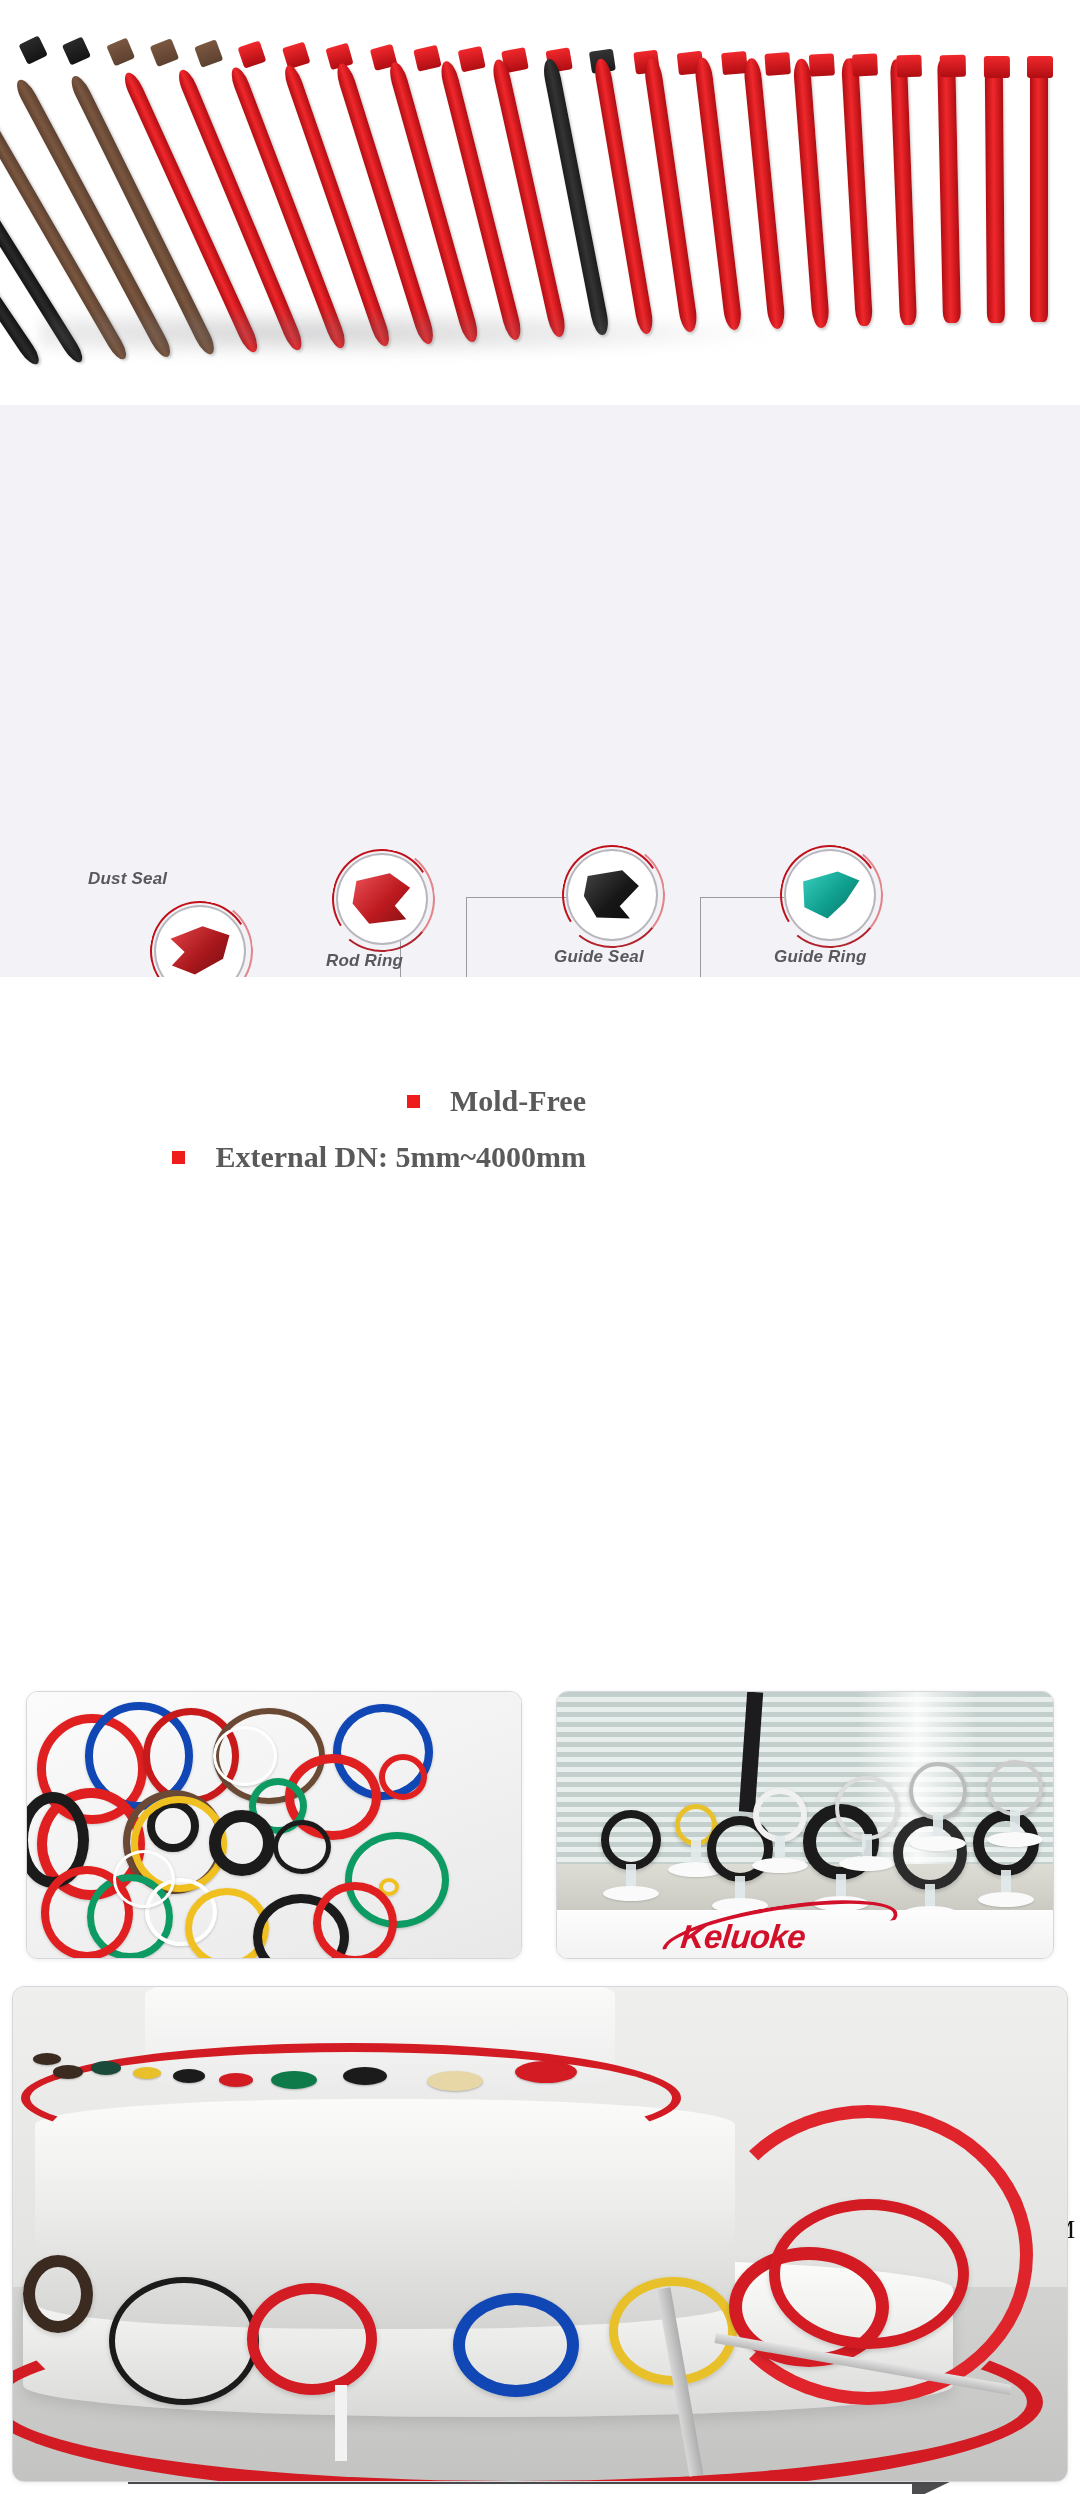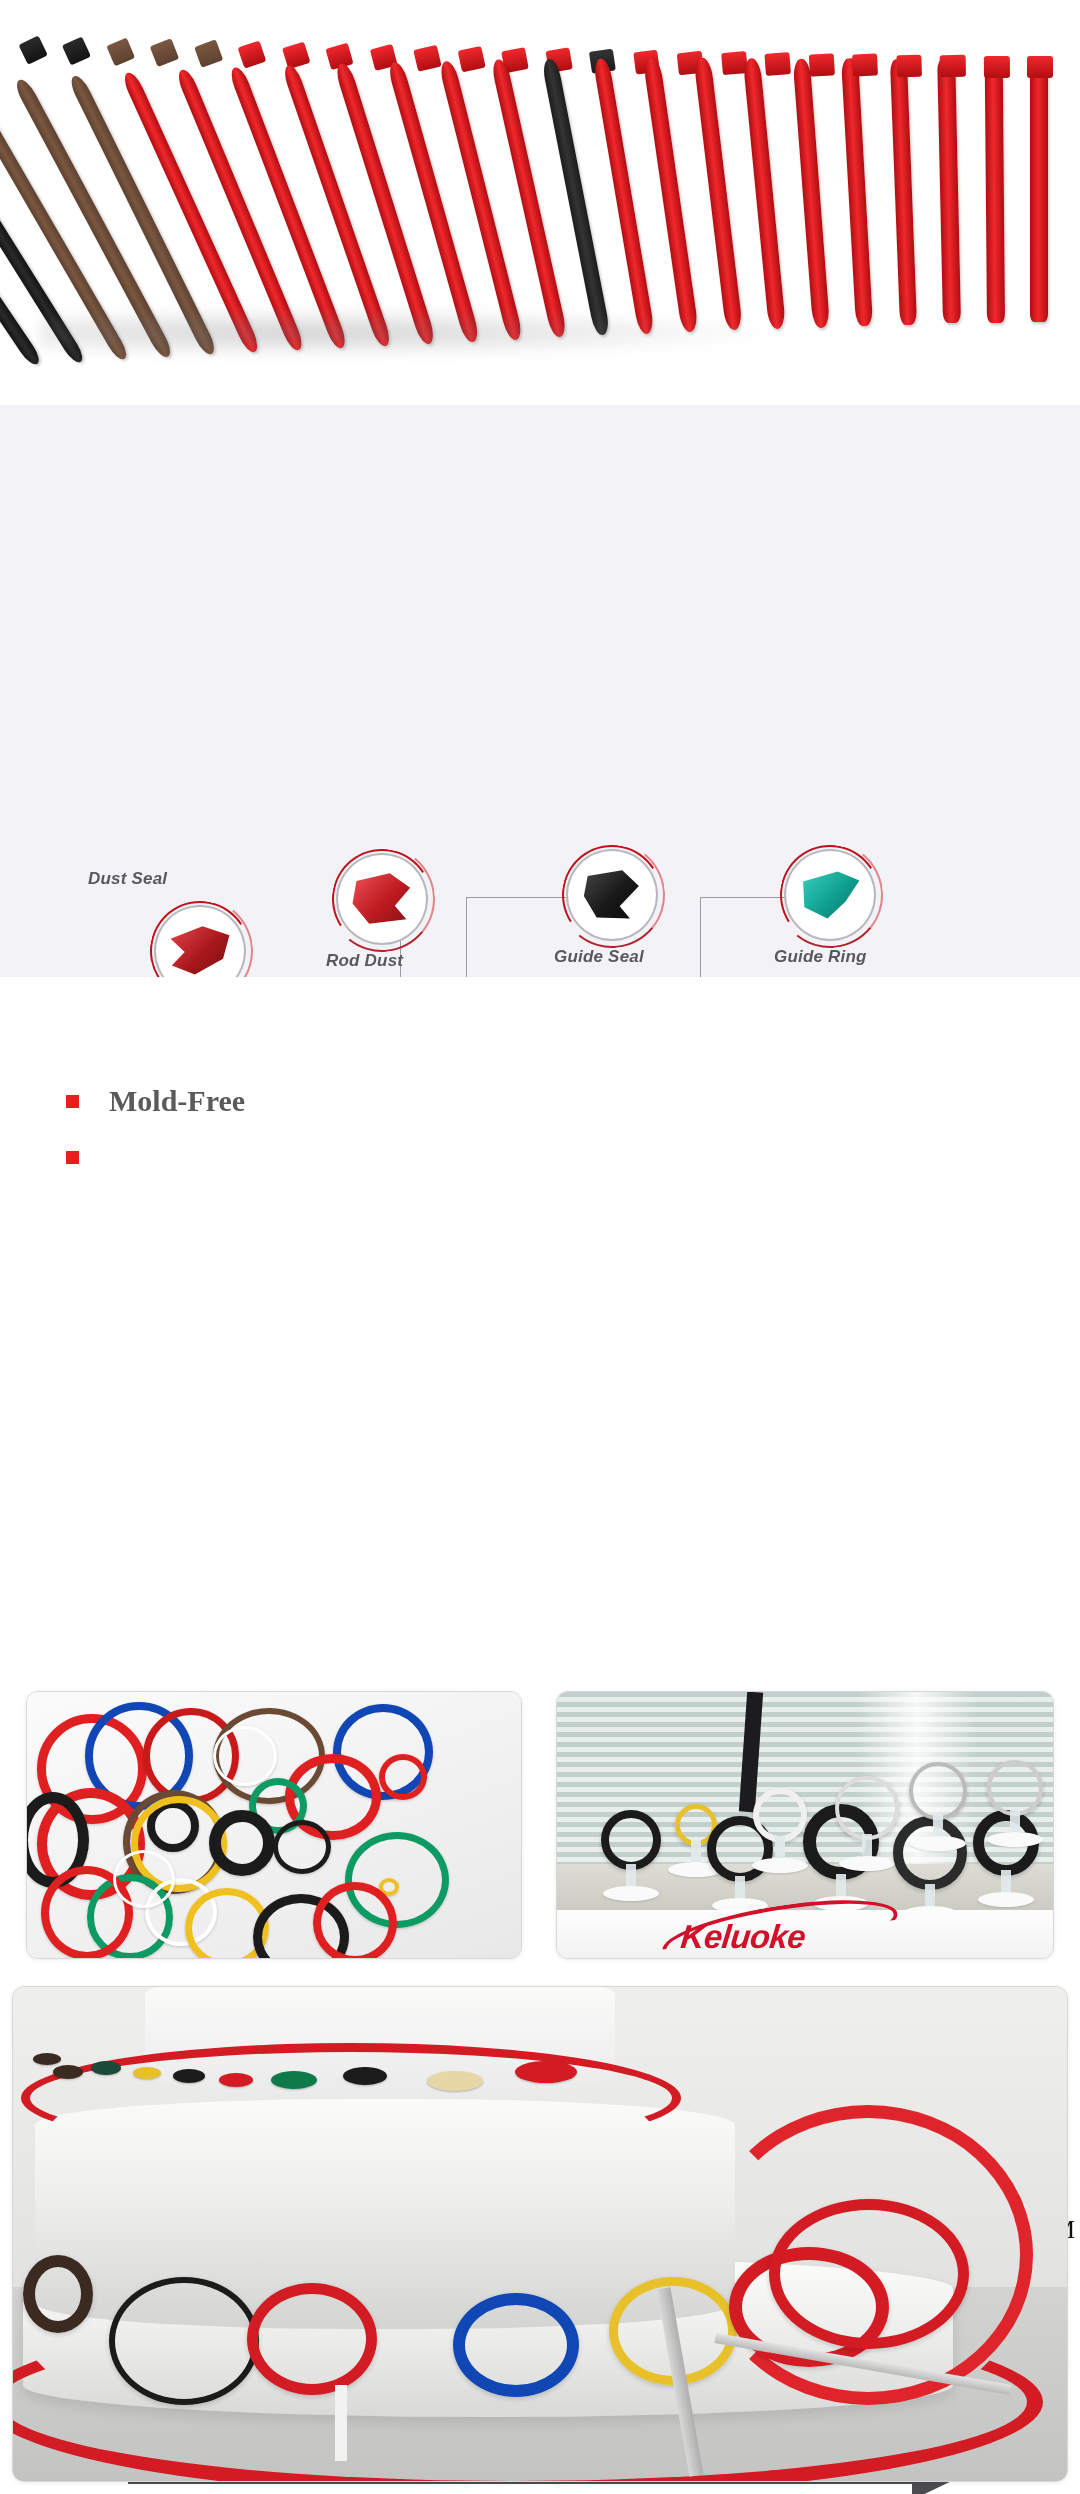--- a/index.html
+++ b/index.html
@@ -74,21 +74,21 @@
     width: 1080px; height: 700px;
     background: #ffffff;
   }
   .size-title {
     position:absolute; left:66px; top:20px;
     font-family: "Liberation Serif", serif;
     font-weight: bold; font-size: 38px; color: #1d1d1d;
     letter-spacing: .3px;
   }
   .bullets { position:absolute; left:66px; top:96px; width: 520px; }
-  .bullet { display:flex; align-items:center; height: 56px; }
+  .bullet { display:flex; align-items:center; height: 56px; justify-content: flex-end; }
   .bullet .sq { width: 13px; height: 13px; background:#ef1c1c; flex: 0 0 13px; }
   .bullet .btxt {
     margin-left: 30px;
     font-family: "Liberation Serif", serif;
     font-weight: bold; font-size: 30px; color: #5a5a5c;
     white-space: nowrap;
   }
   .min-label {
     position:absolute; left:104px; top:1447px;
     font-size: 24px; font-weight: bold; color:#58585c;
@@ -313,21 +313,21 @@
     <div class="arc-b"></div>
     <div class="lbl" style="left:-66px; top:-36px;">Dust Seal</div>
   </div>
 
   <div class="callout" style="left:336px; top:448px;">
     <div class="badge">
         <div class="chip" id="chip1" style="left: 14px; top: 18px; width: 64px; height: 56px; background: linear-gradient(135deg, rgb(240, 86, 91), rgb(189, 26, 31) 55%, rgb(125, 16, 19)); clip-path: polygon(10% 18%, 62% 4%, 94% 30%, 70% 62%, 88% 86%, 30% 94%, 4% 58%);"></div>
       </div>
     <div class="arc-a"></div>
     <div class="arc-b"></div>
-    <div class="lbl" style="left:-10px; top:98px;">Rod Dust</div>
+    <div class="lbl" style="left:-10px; top:98px;">Rod Ring</div>
   </div>
 
   <div class="callout" style="left:566px; top:444px;">
     <div class="badge">
         <div class="chip" id="chip2" style="left: 14px; top: 18px; width: 64px; height: 56px; background: linear-gradient(135deg, rgb(74, 74, 74), rgb(23, 23, 23) 55%, rgb(11, 11, 11)); clip-path: polygon(12% 16%, 66% 6%, 92% 34%, 62% 70%, 78% 92%, 26% 90%, 6% 52%);"></div>
       </div>
     <div class="arc-a"></div>
     <div class="arc-b"></div>
     <div class="lbl" style="left:-12px; top:98px;">Guide Seal</div>
   </div>
@@ -345,20 +345,21 @@
 
 <section class="sizebox">
 
   <div class="bullets">
     <div class="bullet">
       <span class="sq"></span>
       <span class="btxt">Mold-Free</span>
     </div>
     <div class="bullet">
       <span class="sq"></span>
+      <span class="btxt">External DN: 5mm~4000mm</span>
     </div>
   </div>
 
   <div class="screws" id="screwArt">
       <div style="position: absolute; left: 56px; top: 4px; width: 11px; height: 62px; background: linear-gradient(90deg, rgb(154, 154, 154), rgb(230, 230, 230), rgb(154, 154, 154));"></div>
       <div style="position: absolute; left: 52px; top: 0px; width: 19px; height: 9px; background: linear-gradient(rgb(232, 232, 232), rgb(166, 166, 166)); border-radius: 2px;"></div>
       <div style="position: absolute; left: 34px; top: 16px; width: 10px; height: 50px; background: linear-gradient(90deg, rgb(154, 154, 154), rgb(224, 224, 224), rgb(154, 154, 154));"></div>
       <div style="position: absolute; left: 30px; top: 12px; width: 17px; height: 8px; background: linear-gradient(rgb(232, 232, 232), rgb(166, 166, 166)); border-radius: 2px;"></div>
       <div style="position: absolute; left: 78px; top: 54px; width: 40px; height: 12px; background: linear-gradient(rgb(226, 226, 226), rgb(160, 160, 160)); border-radius: 3px;"></div>
       <div style="position: absolute; left: 68px; top: 48px; width: 20px; height: 20px; background: radial-gradient(circle, rgb(242, 242, 242), rgb(176, 176, 176)); border-radius: 50%;"></div>

